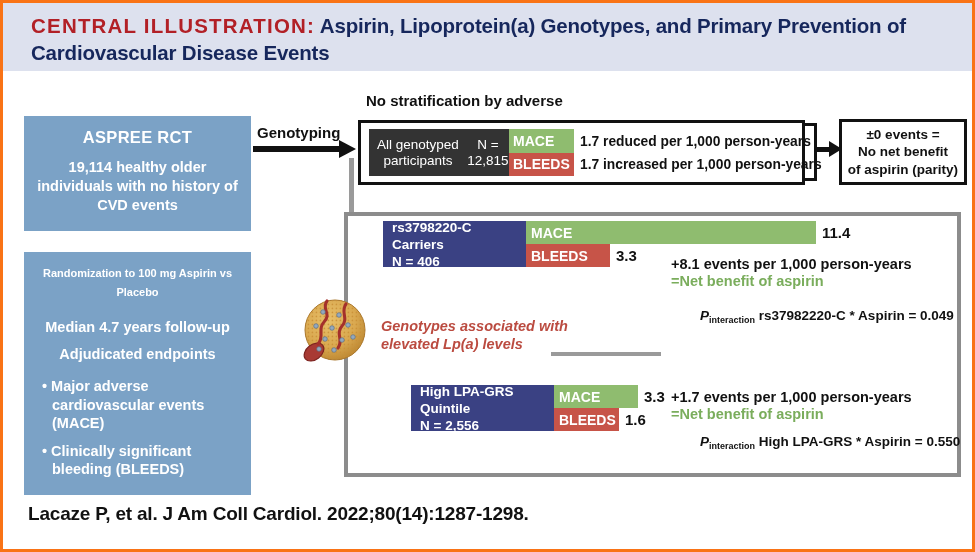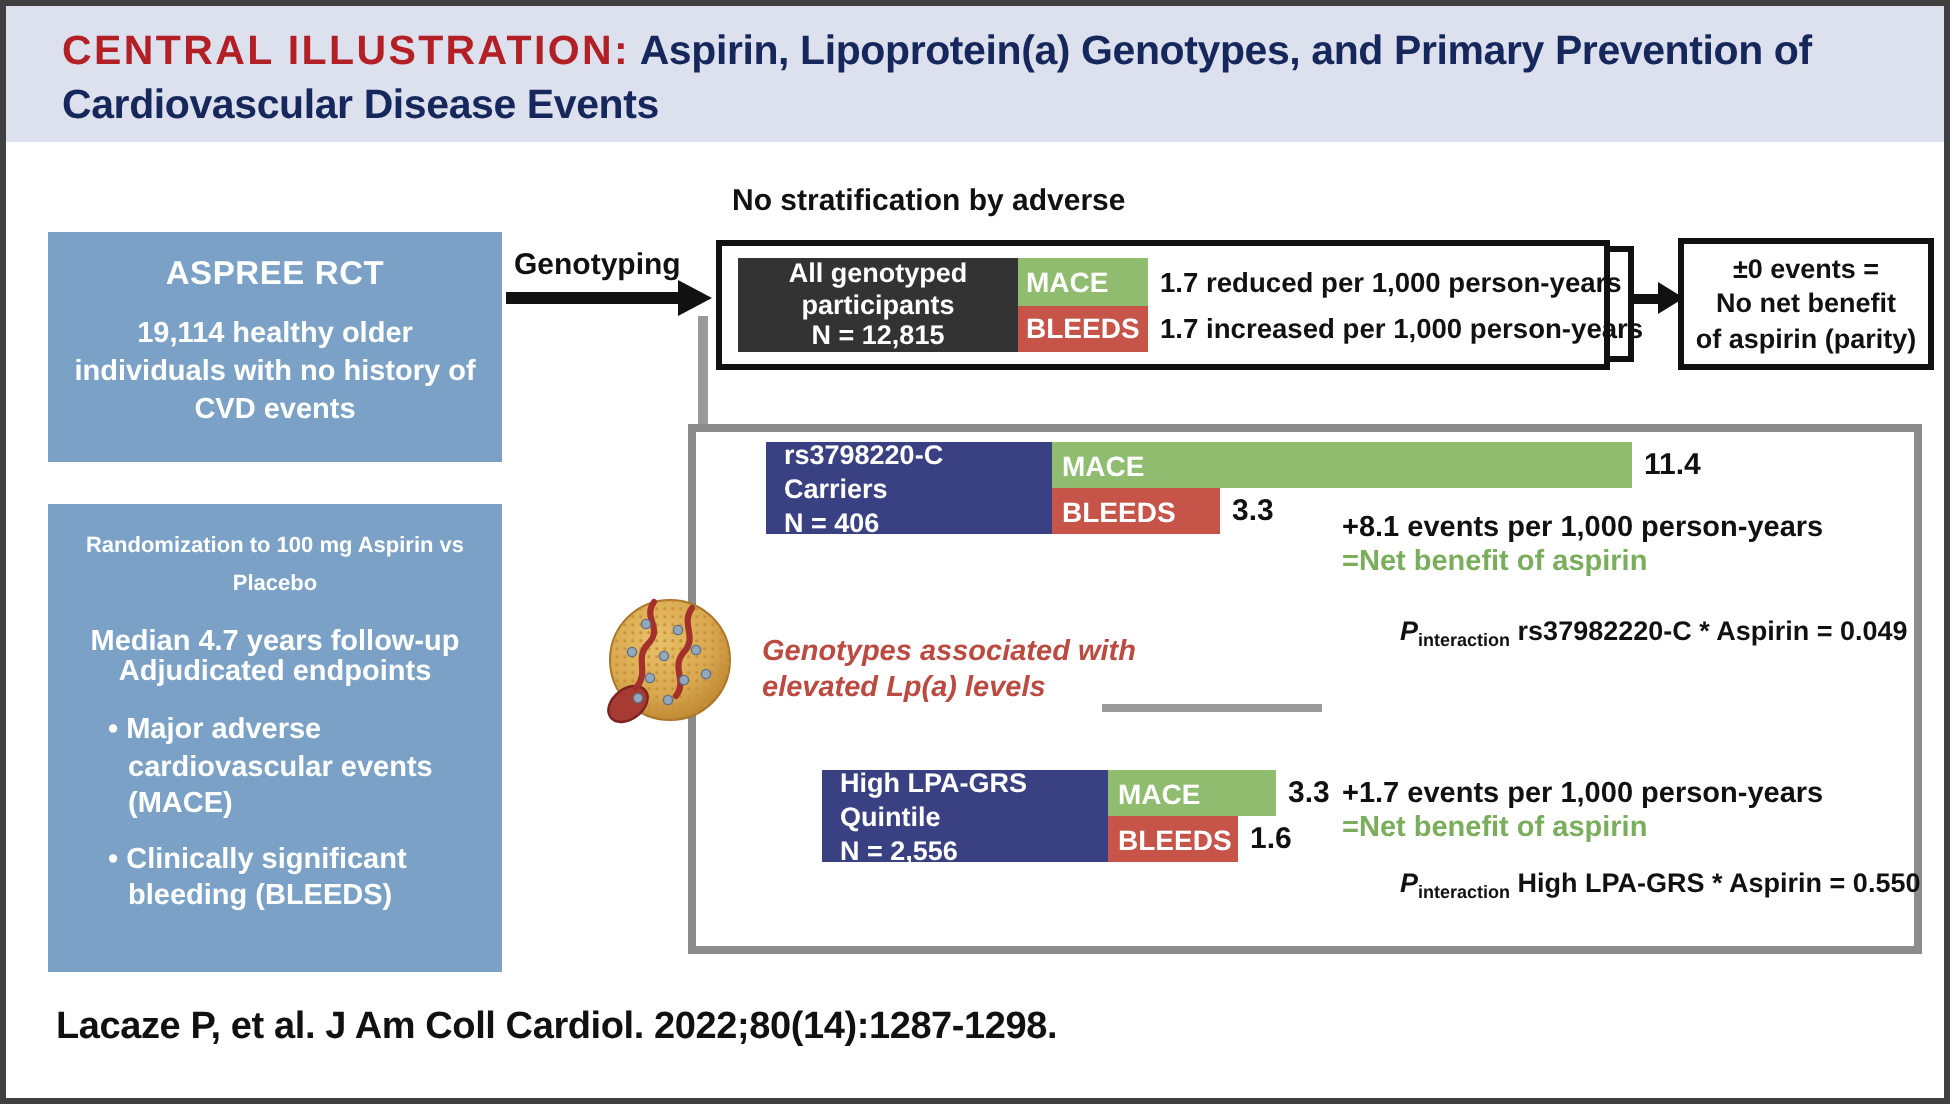--- a/index.html
+++ b/index.html
@@ -3,21 +3,21 @@
 <meta charset="utf-8">
 <style>
   html,body{margin:0;padding:0;background:#fff;}
   body{font-family:"Liberation Sans", sans-serif;}
 
   .figure{
     position:relative;
     width:975px;height:552px;
     box-sizing:border-box;
     background:#ffffff;
-    border:3px solid #404040;
+    border:3px solid #f97316;
     overflow:hidden;
   }
 
   
   .header{
     position:absolute;left:0;top:0;width:100%;height:70px;
     background:#dde1ee;
     border-bottom:2px solid #ffffff;
     box-sizing:border-box;
     padding:9px 0 0 28px;
@@ -44,22 +44,22 @@
     color:#ffffff;
     font-weight:bold;
     box-sizing:border-box;
   }
   .box1{padding:12px 10px 16px 10px;text-align:center;}
   .box1 .title{font-size:16.5px;letter-spacing:.3px;margin-bottom:11px;}
   .box1 .sub{font-size:14.5px;line-height:19px;}
 
   .box2{margin-top:21px;padding:12px 12px 16px 12px;}
   .box2 .l1{font-size:11px;line-height:19px;text-align:center;margin-bottom:12px;}
-  .box2 .l2{font-size:14.5px;line-height:15px;text-align:center;margin-bottom:9px;}
-  .box2 ul{margin:12px;padding:0;list-style:none;}
+  .box2 .l2{font-size:14.5px;line-height:27px;text-align:center;margin-bottom:9px;}
+  .box2 ul{margin:0;padding:0;list-style:none;}
   .box2 li{
     font-size:14.5px;line-height:18.5px;
     padding-left:16px;text-indent:-10px;
     margin-bottom:9px;
   }
   .box2 li:last-child{margin-bottom:0;}
 
   
   .genotyping-wrap{position:absolute;left:250px;top:121px;width:110px;}
   .genotyping-label{
@@ -97,22 +97,22 @@
     font-size:15px;font-weight:bold;color:#111;
   }
   .panel-top{
     position:absolute;left:355px;top:117px;width:447px;height:65px;
     border:3px solid #111;background:#fff;box-sizing:border-box;
   }
   .row-all{
     position:absolute;left:8px;top:6px;height:47px;display:flex;align-items:stretch;
   }
   .cell-dark{
-    width:140px;background:#333333;color:#fff;font-weight:bold;font-size:13.5px;
-    display:flex;flex-direction:column;justify-content:center;align-items:center;
+    width:140px;background:#333333;color:#fff;font-weight:normal;font-size:13.5px;
+    display:flex;flex-direction:row;justify-content:center;align-items:center;
     line-height:15.5px;text-align:center;
   }
   .mb-stack{display:flex;flex-direction:column;width:65px;}
   .cell-mace{
     flex:1;background:#8fbc6f;color:#ffffff;font-weight:bold;font-size:14px;
     display:flex;align-items:center;padding-left:4px;box-sizing:border-box;
   }
   .cell-bleeds{
     flex:1;background:#c75448;color:#ffffff;font-weight:bold;font-size:14px;
     display:flex;align-items:center;padding-left:4px;box-sizing:border-box;

